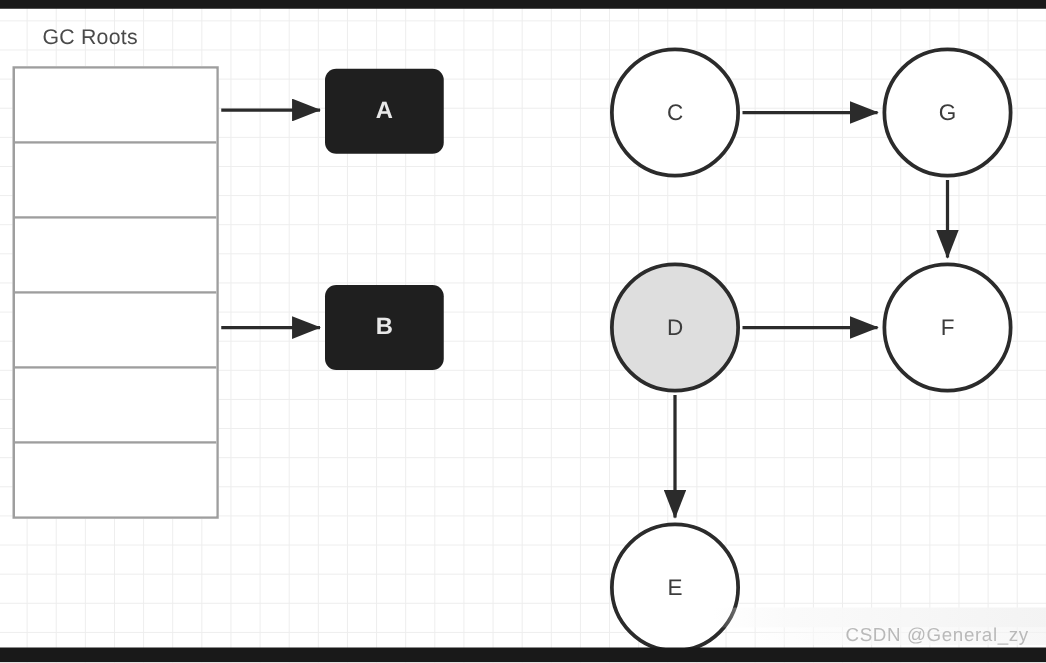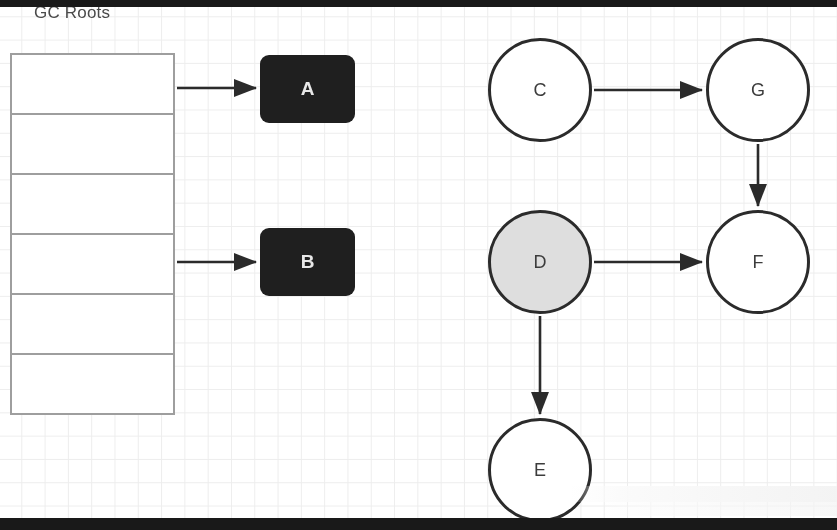--- a/index.html
+++ b/index.html
@@ -30,21 +30,21 @@
   .bar-bottom {
     position: absolute;
     left: 0; top: 518px;
     width: 837px; height: 12px;
     background: #191919;
     z-index: 40;
   }
   #gc-roots-label {
     position: absolute;
     left: 34px;
-    top: 3px;
+    top: 20px;
     font-size: 17px;
     color: #4a4a4a;
     letter-spacing: 0.2px;
     white-space: nowrap;
   }
   #roots-table {
     position: absolute;
     left: 10px;
     top: 53px;
     width: 165px;
@@ -179,16 +179,17 @@
     </g>
 
     <g>
       <line x1="540" y1="316" x2="540" y2="414" stroke="#2b2b2b" stroke-width="2.6" marker-end="url(#arrowhead)"></line>
     </g>
   </svg>
 
   <div class="watermark-smudge" style="left:570px; top:486px; width:267px; height:16px;"></div>
   <div class="watermark-smudge" style="left:600px; top:502px; width:237px; height:14px; opacity:0.65;"></div>
 
+  <div id="watermark-text">CSDN @General_zy</div>
 
   <div class="bar-bottom"></div>
 
 </div>
 
 </body></html>

